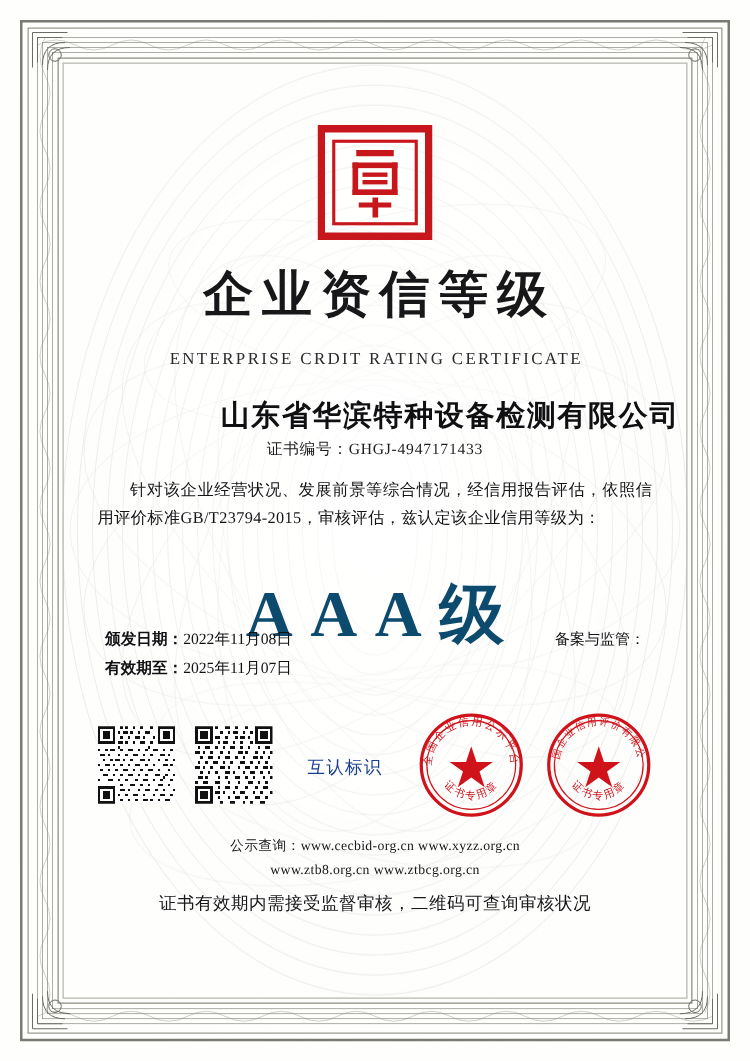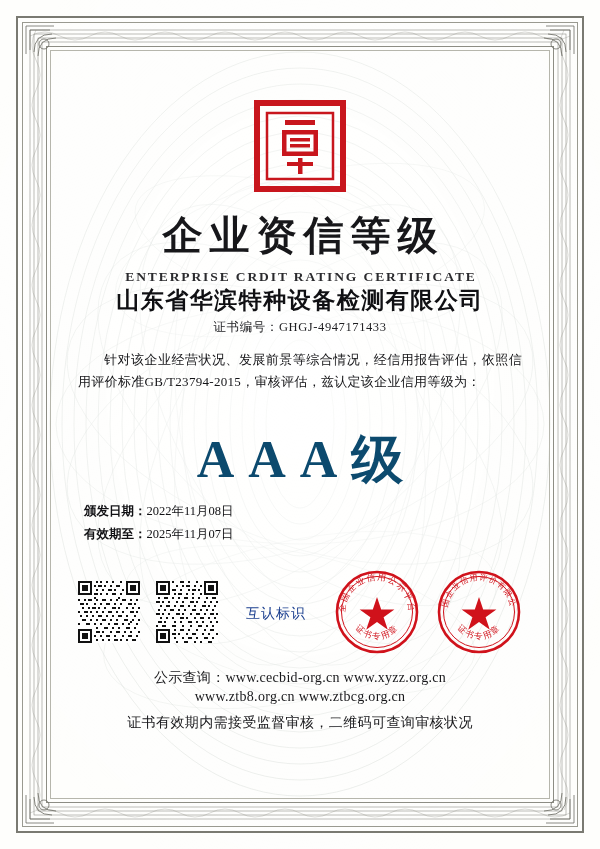--- a/index.html
+++ b/index.html
@@ -81,32 +81,32 @@
     margin-top: 16px;
     text-align: center;
     font-family: "Liberation Serif", serif;
     font-weight: bold;
     font-size: 40px;
     letter-spacing: 7px;
     color: #17171a;
     text-indent: 7px;
   }
   .title-en {
-    margin-top: 6px;
+    margin-top: 16px;
     text-align: center;
     font-family: "Liberation Serif", serif;
     font-size: 13.5px;
     letter-spacing: 1.9px;
     color: #2b2b2e;
     text-indent: 2px;
-    font-weight: bold;
   }
 
   .company {
-    text-align: center;
+    margin-top: 22px;
+    text-align: right;
     font-family: "Liberation Serif", serif;
     font-weight: bold;
     font-size: 23px;
     letter-spacing: 1.5px;
     color: #101013;
   }
 
   .cert-no {
     margin-top: 3px;
     text-align: center;
@@ -183,21 +183,21 @@
   .seal svg { display: block; }
 
   
   .footer {
     position: absolute;
     left: 0; right: 0;
     top: 612px;
     text-align: center;
   }
   .footer .line {
-    font-size: 14px;
+    font-size: 11px;
     color: #17171a;
     line-height: 19px;
     letter-spacing: 0.3px;
   }
   .footer .line.mono { font-family: "Liberation Serif", serif; }
   .footer .note {
     margin-top: 8px;
     font-size: 14px;
     color: #17171a;
     letter-spacing: 0.4px;
@@ -365,20 +365,21 @@
     <div class="meta">
       <div class="meta-left">
         <div>
           <span>颁发日期：</span><span class="val">2022年11月08日</span>
         </div>
         <div>
           <span>有效期至：</span><span class="val">2025年11月07日</span>
         </div>
       </div>
       <div class="meta-right">
+        <div>备案与监管：</div>
       </div>
     </div>
 
     <div class="badges">
 
       <div class="qr">
         <svg viewBox="0 0 31 31" width="62" height="62" xmlns="http://www.w3.org/2000/svg" shape-rendering="crispEdges">
           <rect width="31" height="31" fill="#ffffff"></rect>
           <g fill="#111111">
             <path d="M0 0h7v7h-7z M1 1h5v5h-5z" fill="#111"></path>

